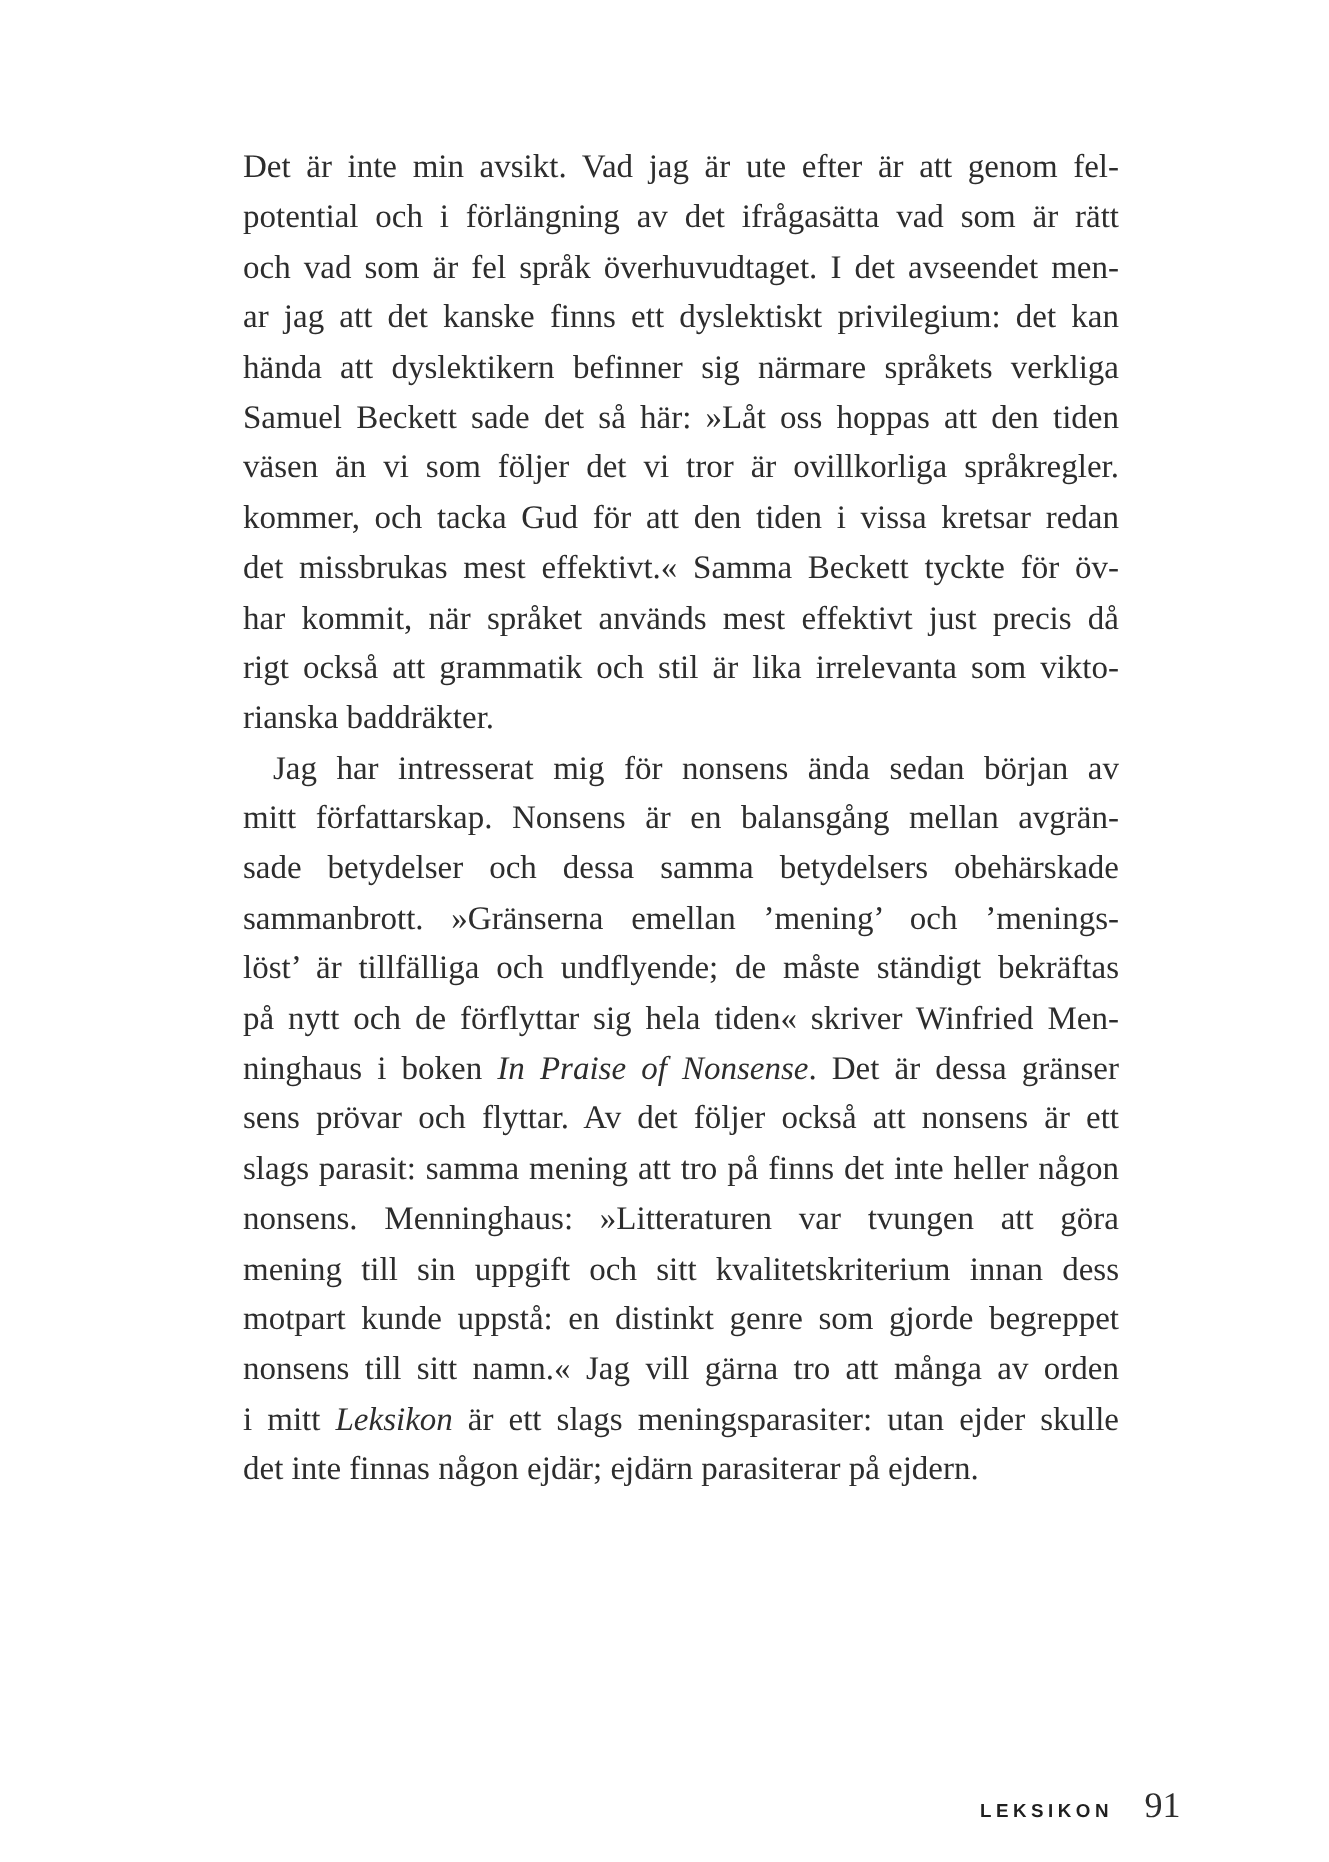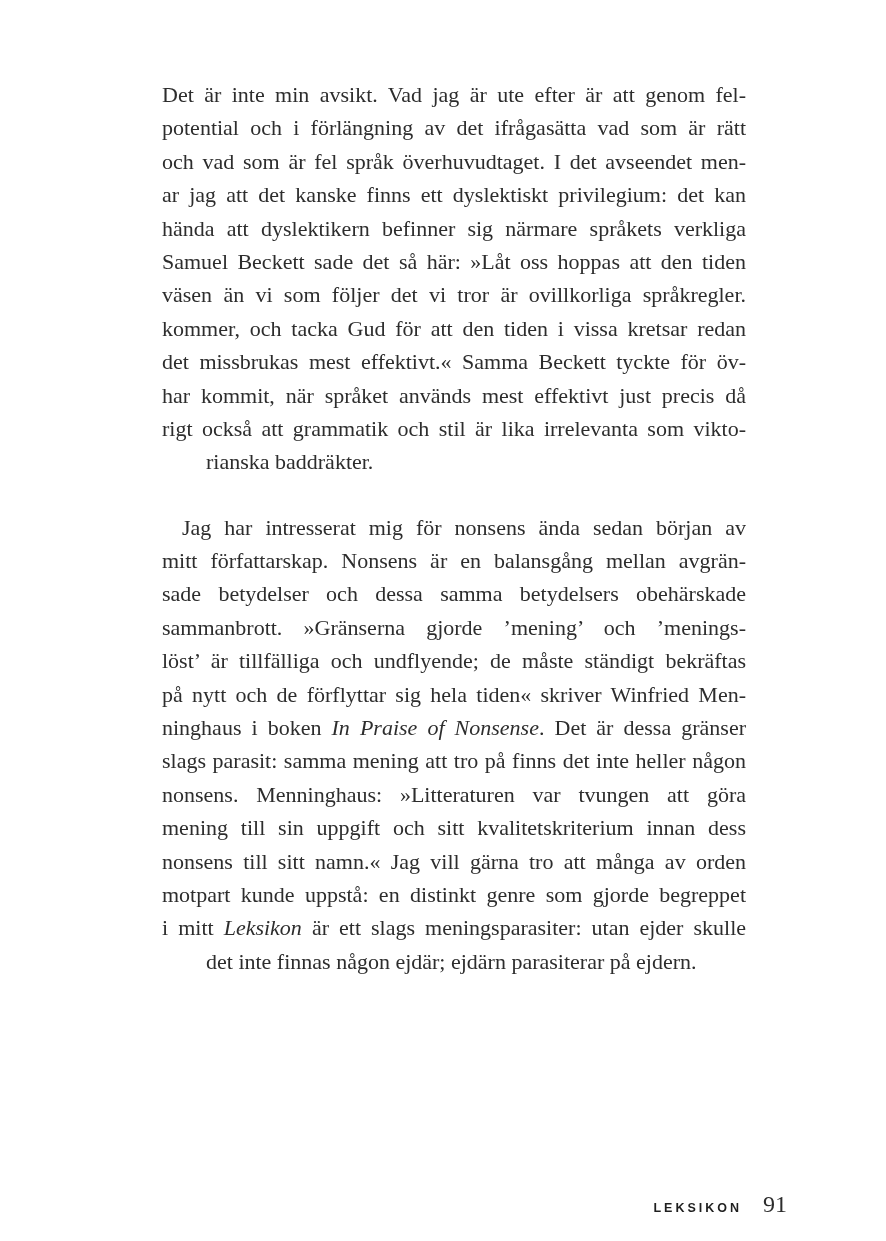--- a/index.html
+++ b/index.html
@@ -12,42 +12,40 @@
     position: relative;
     width: 886px;
     height: 1241px;
     background: #ffffff;
     overflow: hidden;
     font-family: "Liberation Serif", serif;
   }
   .text-block {
     position: absolute;
     left: 162px;
-    top: 78px;
+    top: 94px;
     width: 584px;
     color: #2d2d2d;
     font-size: 22px;
   }
   .line {
     height: 33.4px;
     line-height: 33.4px;
     text-align: justify;
     text-align-last: justify;
     text-justify: inter-word;
     overflow: hidden;
     white-space: normal;
   }
   .line.para-end {
     text-align: left;
     text-align-last: left;
-    margin-left: 44px;
   }
   .line.indent {
     text-indent: 20px;
-    margin-top: 32px;
   }
   .italic {
     font-style: italic;
   }
   .page-footer {
     position: absolute;
     top: 1143px;
     right: 99px;
     display: flex;
     align-items: baseline;
@@ -82,29 +80,30 @@
       <div class="line">Samuel Beckett sade det så här: »Låt oss hoppas att den tiden</div>
       <div class="line">väsen än vi som följer det vi tror är ovillkorliga språkregler.</div>
       <div class="line">kommer, och tacka Gud för att den tiden i vissa kretsar redan</div>
       <div class="line">det missbrukas mest effektivt.« Samma Beckett tyckte för öv-</div>
       <div class="line">har kommit, när språket används mest effektivt just precis då</div>
       <div class="line">rigt också att grammatik och stil är lika irrelevanta som vikto-</div>
       <div class="line para-end">rianska baddräkter.</div>
       <div class="line indent">Jag har intresserat mig för nonsens ända sedan början av</div>
       <div class="line">mitt författarskap. Nonsens är en balansgång mellan avgrän-</div>
       <div class="line">sade betydelser och dessa samma betydelsers obehärskade</div>
-      <div class="line">sammanbrott. »Gränserna gjorde ’mening’ och ’menings-</div>
+      <div class="line">sammanbrott. »Gränserna emellan ’mening’ och ’menings-</div>
       <div class="line">löst’ är tillfälliga och undflyende; de måste ständigt bekräftas</div>
       <div class="line">på nytt och de förflyttar sig hela tiden« skriver Winfried Men-</div>
       <div class="line"><span>ninghaus i boken </span><span class="italic">In Praise of Nonsense</span><span>. Det är dessa gränser non-</span></div>
+      <div class="line">sens prövar och flyttar. Av det följer också att nonsens är ett</div>
       <div class="line">slags parasit: samma mening att tro på finns det inte heller någon</div>
       <div class="line">nonsens. Menninghaus: »Litteraturen var tvungen att göra</div>
       <div class="line">mening till sin uppgift och sitt kvalitetskriterium innan dess</div>
+      <div class="line">motpart kunde uppstå: en distinkt genre som gjorde begreppet</div>
       <div class="line">nonsens till sitt namn.« Jag vill gärna tro att många av orden</div>
-      <div class="line">motpart kunde uppstå: en distinkt genre som gjorde begreppet</div>
       <div class="line"><span>i mitt </span><span class="italic">Leksikon</span><span> är ett slags meningsparasiter: utan ejder skulle</span></div>
       <div class="line para-end">det inte finnas någon ejdär; ejdärn parasiterar på ejdern.</div>
     </main>
 
   <footer class="page-footer">
     <span class="running-title">LEKSIKON</span>
     <span class="page-number">91</span>
   </footer>
 
 </div>

